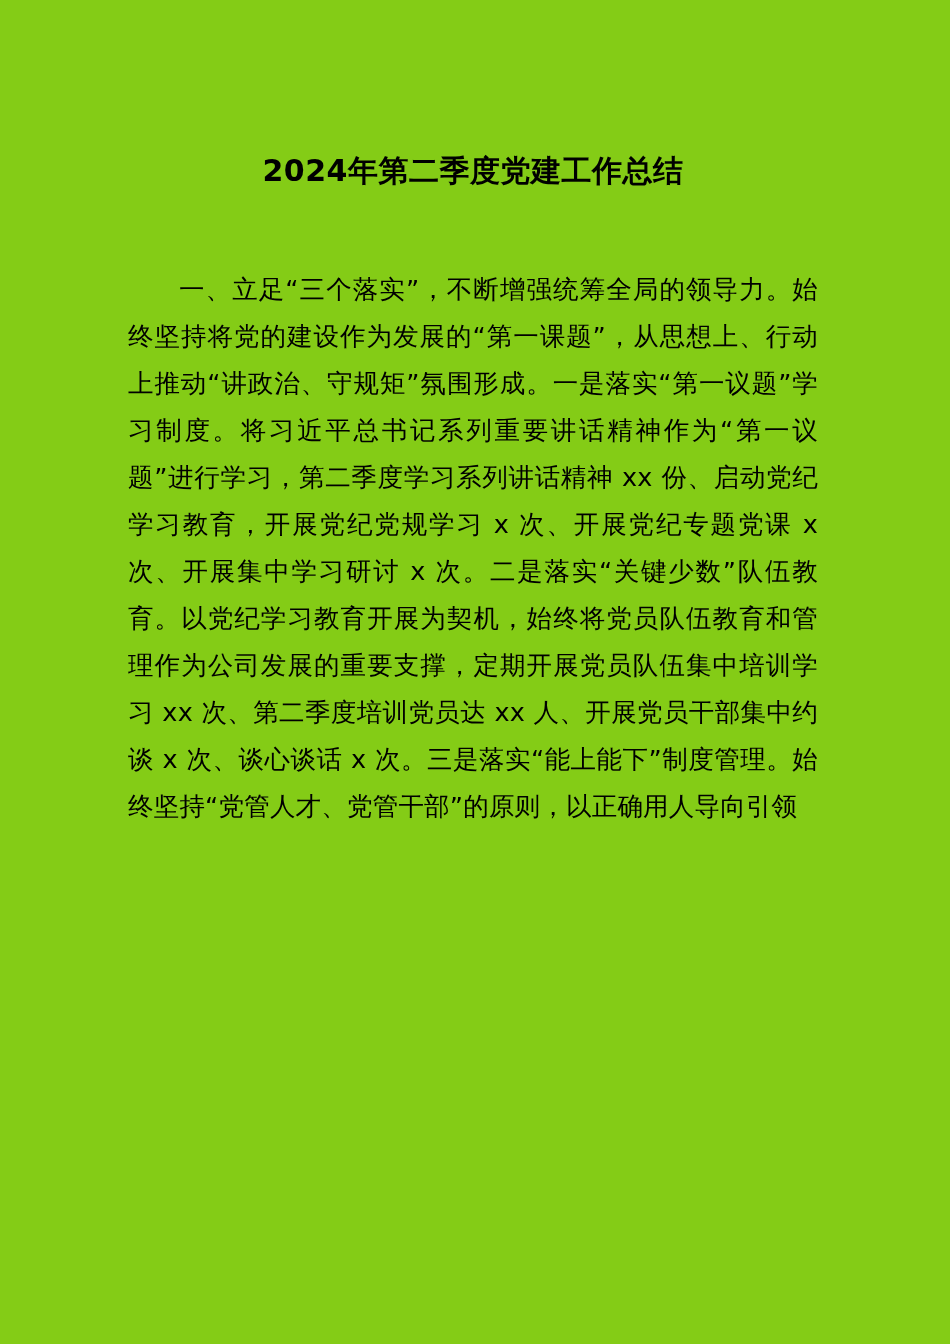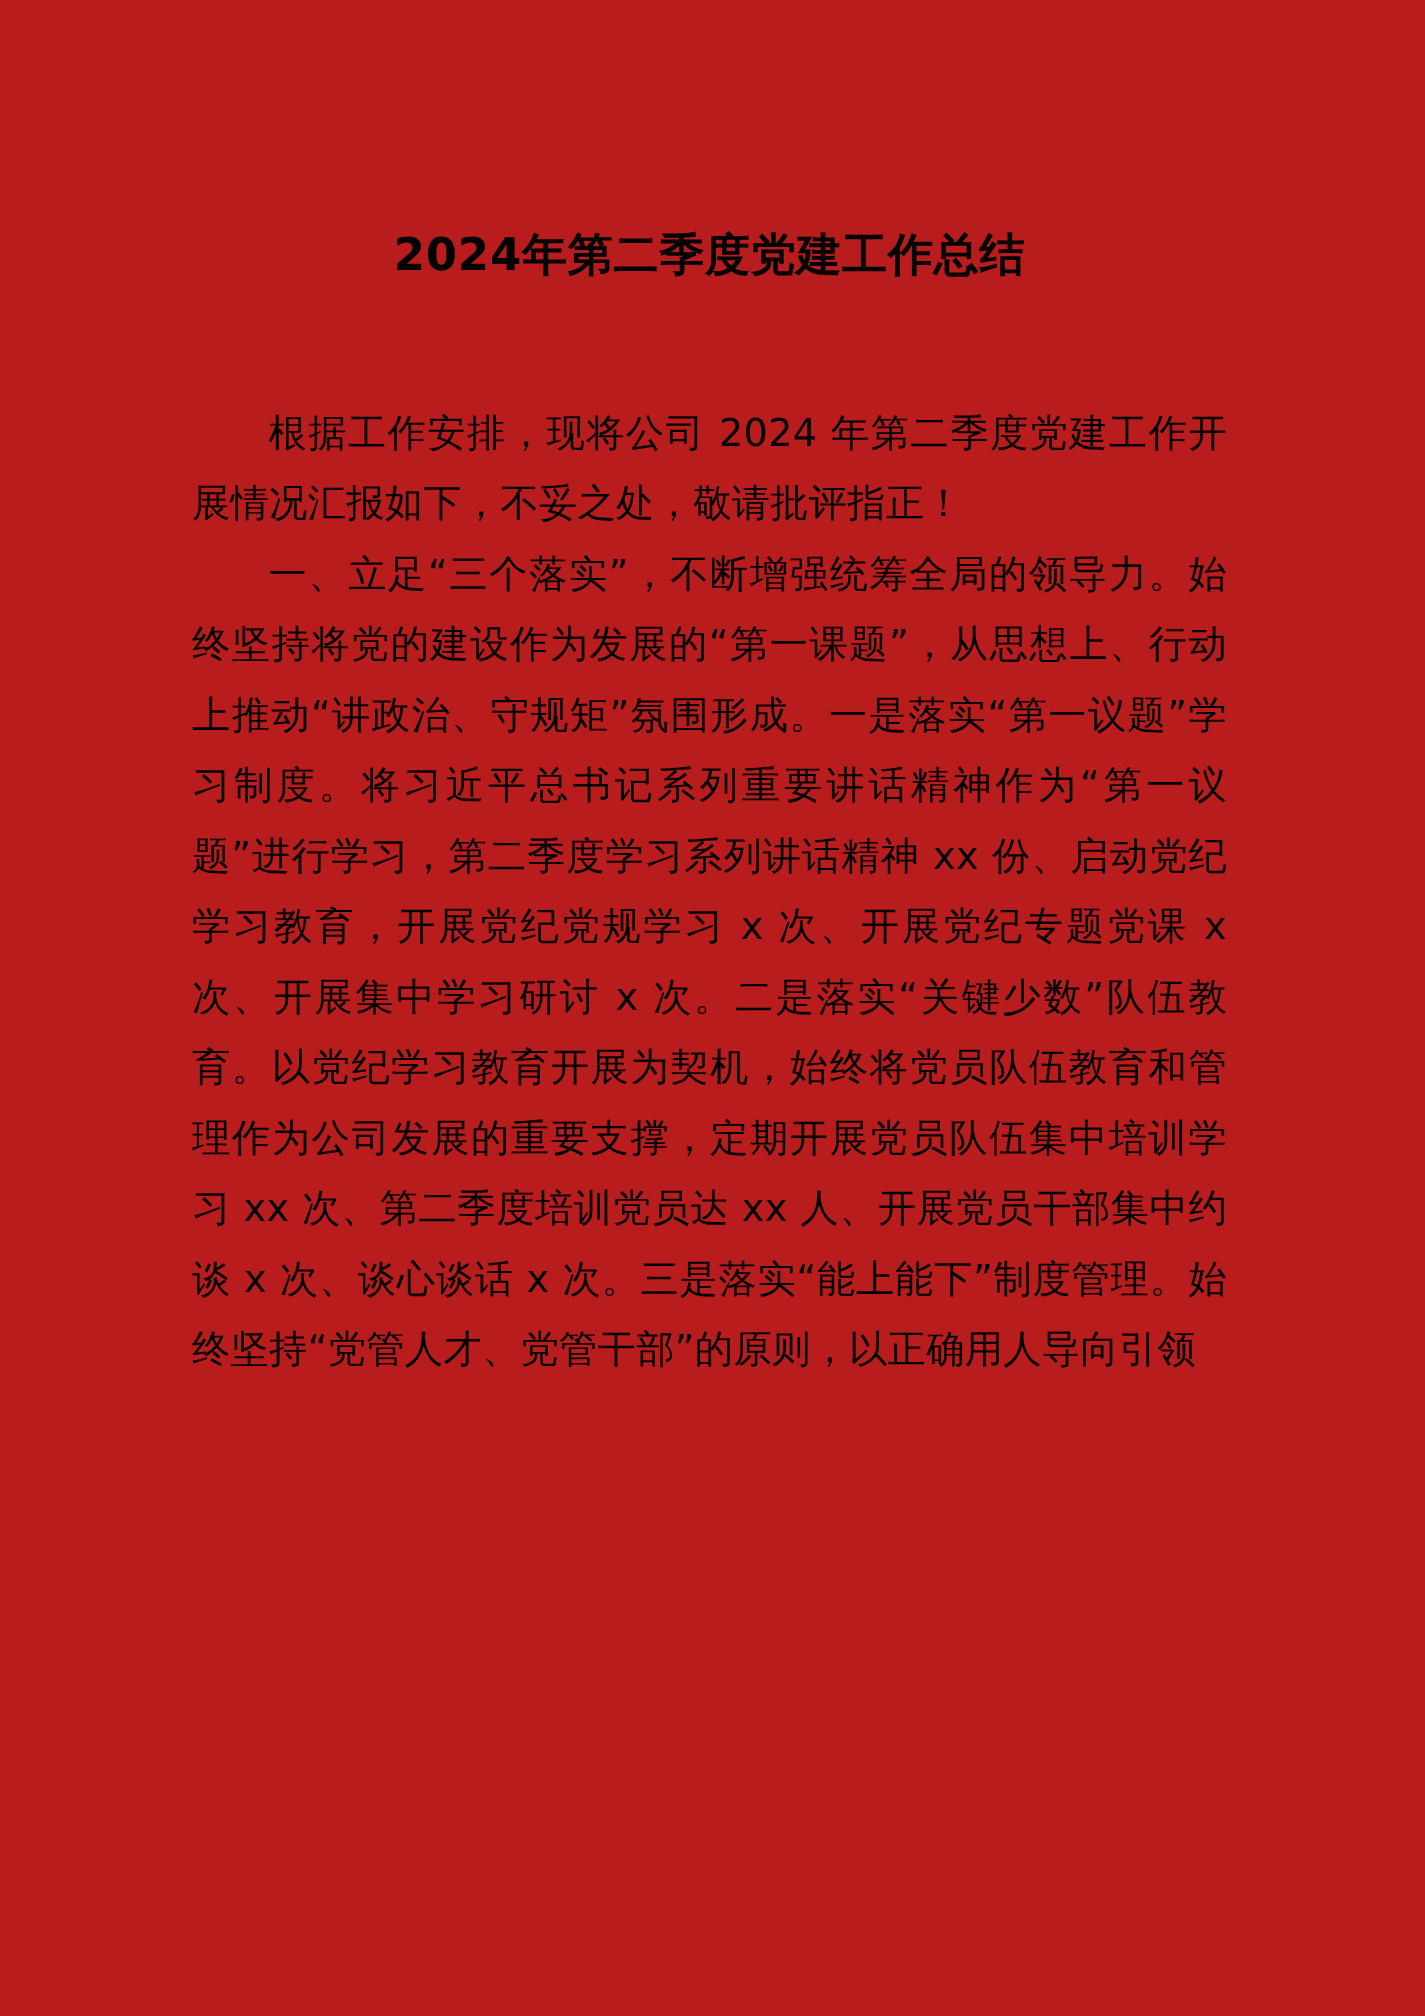--- a/index.html
+++ b/index.html
@@ -7,21 +7,21 @@
     padding: 0;
     background: #ffffff;
   }
   body {
     font-family: "DejaVu Sans", sans-serif;
   }
   .page {
     position: relative;
     width: 950px;
     height: 1344px;
-    background: #b91c1c;
+    background: #84cc16;
     overflow: hidden;
     box-sizing: border-box;
   }
   .doc-body {
     position: absolute;
     left: 128px;
     top: 0;
     width: 690px;
   }
   .doc-title {
@@ -50,16 +50,15 @@
     word-break: break-all;
   }
 </style>
 </head>
 <body>
 
 <div class="page">
   <div class="doc-body">
     <h1 class="doc-title">2024年第二季度党建工作总结</h1>
     <div class="spacer-after-title"></div>
-    <p class="para">根据工作安排，现将公司 2024 年第二季度党建工作开展情况汇报如下，不妥之处，敬请批评指正！</p>
     <p class="para">一、立足“三个落实”，不断增强统筹全局的领导力。始终坚持将党的建设作为发展的“第一课题”，从思想上、行动上推动“讲政治、守规矩”氛围形成。一是落实“第一议题”学习制度。将习近平总书记系列重要讲话精神作为“第一议题”进行学习，第二季度学习系列讲话精神 xx 份、启动党纪学习教育，开展党纪党规学习 x 次、开展党纪专题党课 x 次、开展集中学习研讨 x 次。二是落实“关键少数”队伍教育。以党纪学习教育开展为契机，始终将党员队伍教育和管理作为公司发展的重要支撑，定期开展党员队伍集中培训学习 xx 次、第二季度培训党员达 xx 人、开展党员干部集中约谈 x 次、谈心谈话 x 次。三是落实“能上能下”制度管理。始终坚持“党管人才、党管干部”的原则，以正确用人导向引领</p>
   </div>
 </div>
 
 </body></html>

